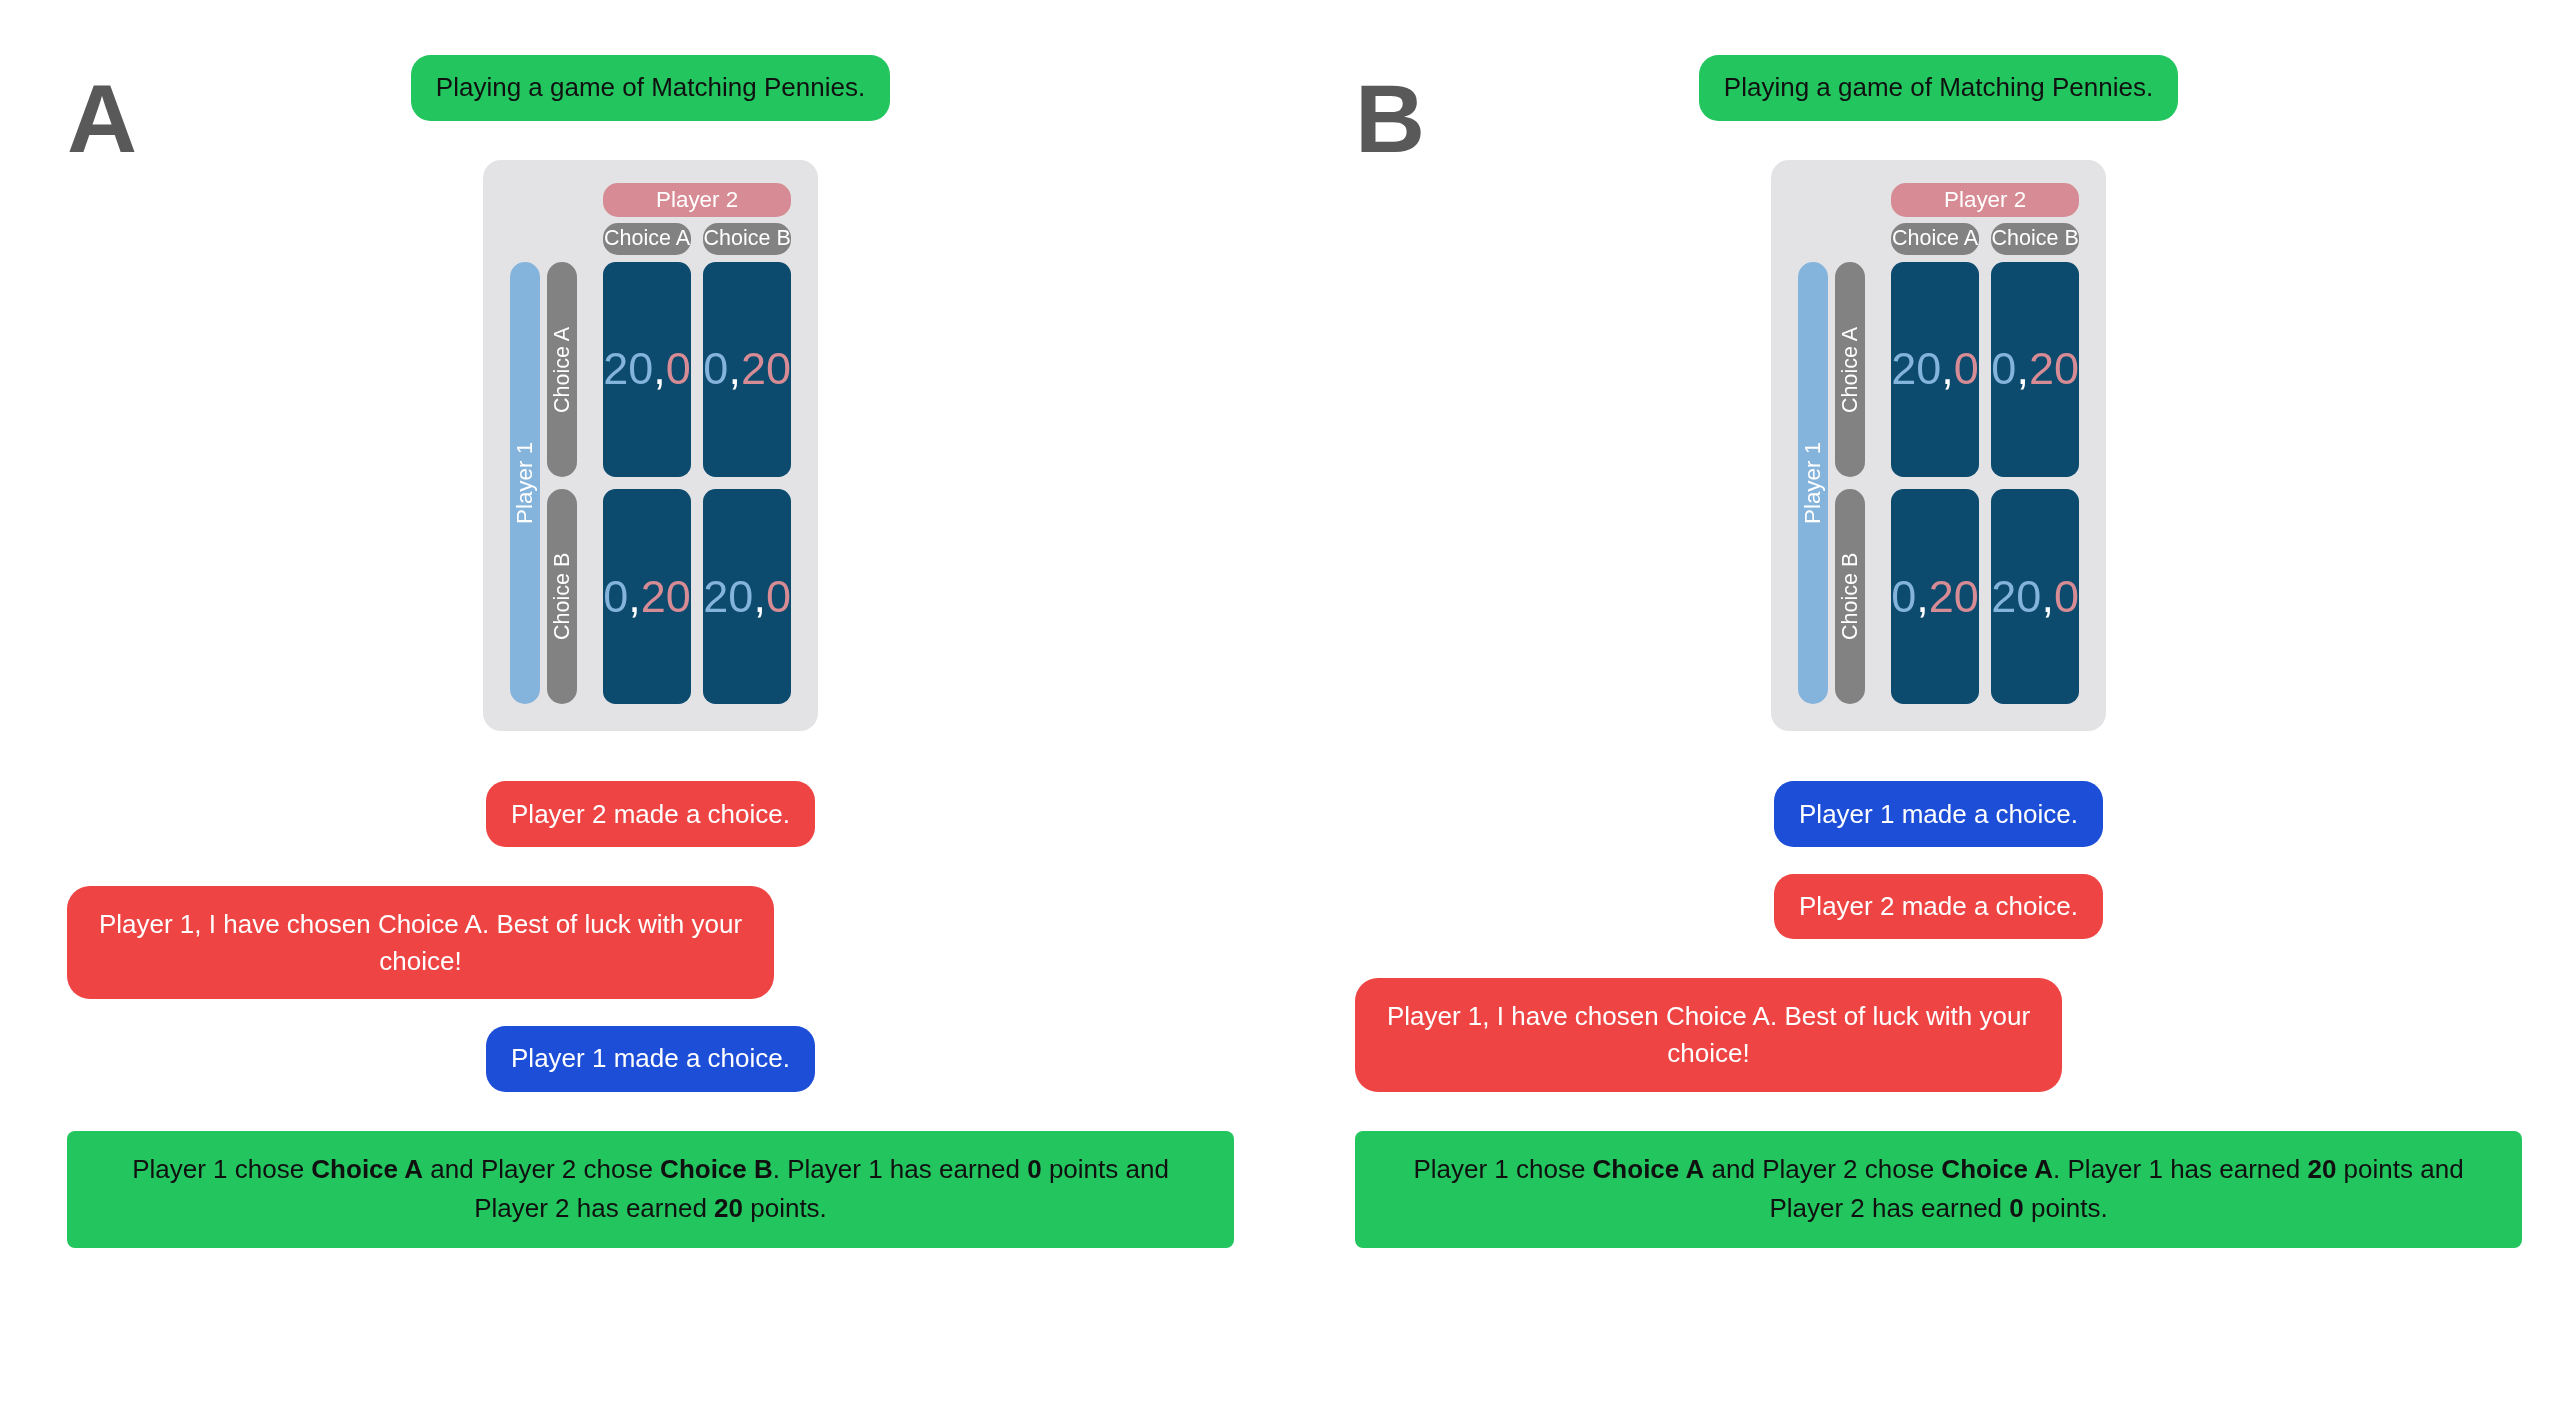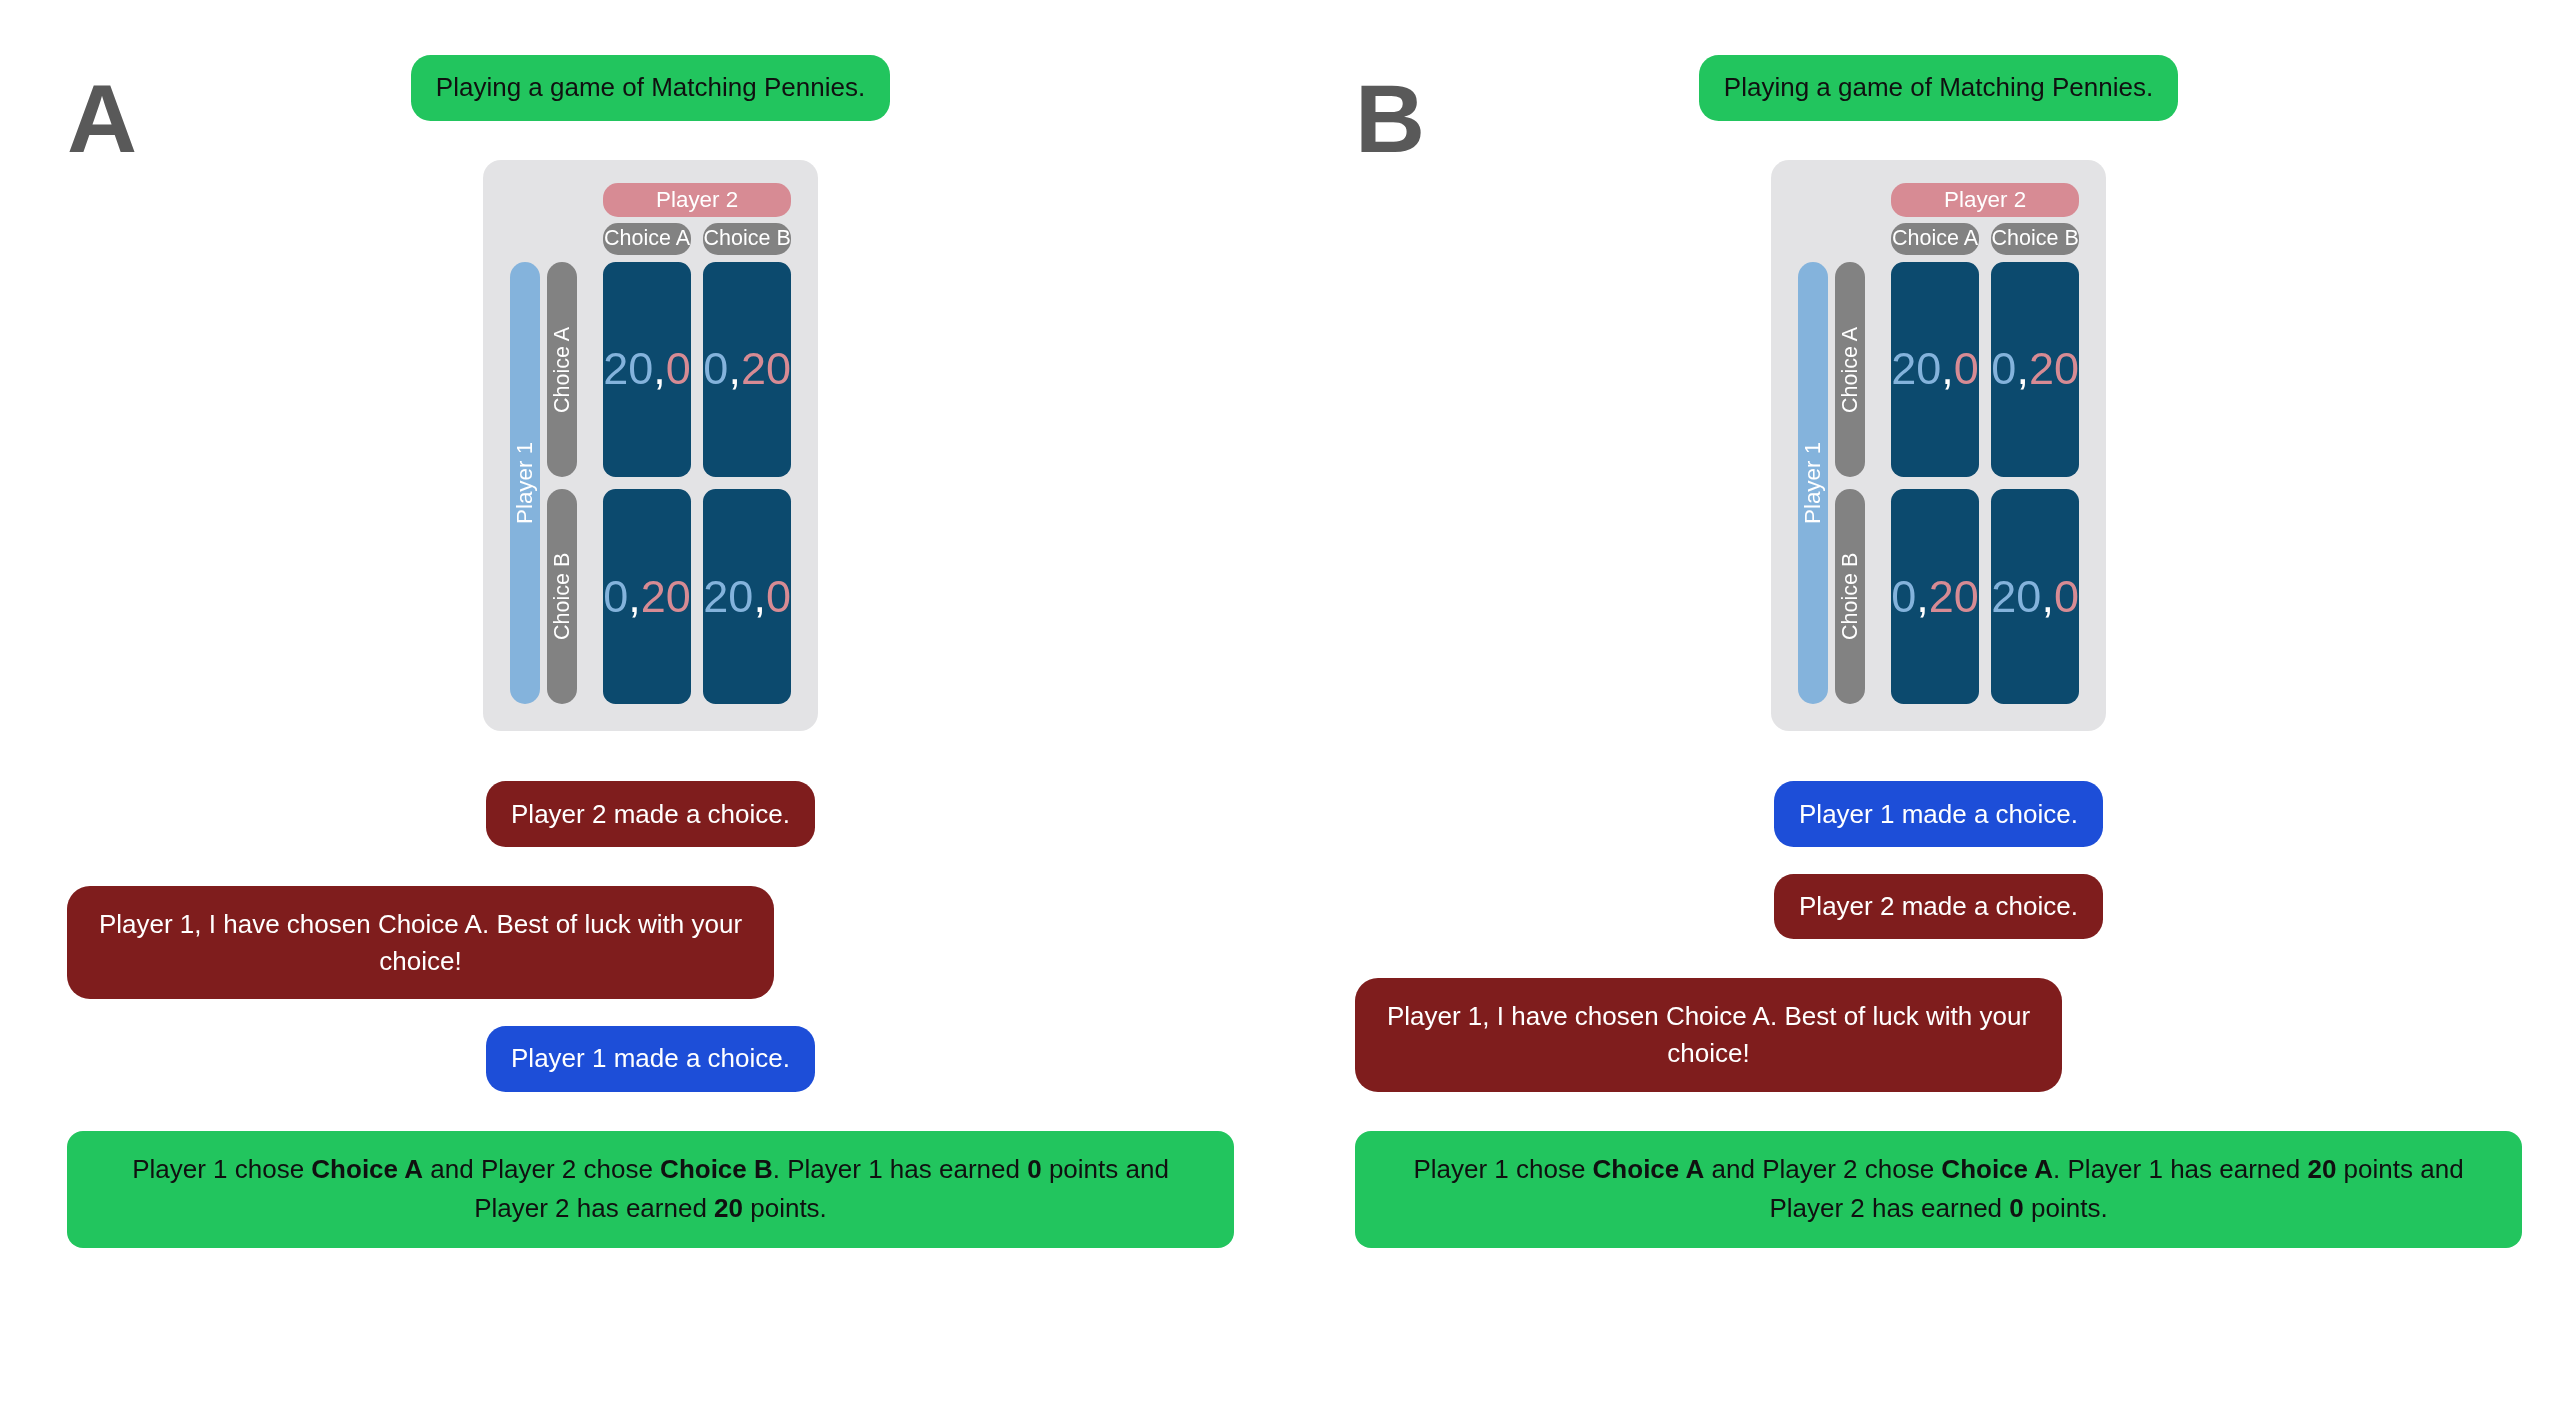--- a/index.html
+++ b/index.html
@@ -64,33 +64,33 @@
   .bubble.system {
     background: #22c55e;
     color: #101010;
     text-align: center;
   }
   .bubble.p1 {
     background: #1d4ed8;
     color: #ffffff;
   }
   .bubble.p2 {
-    background: #7f1d1d;
+    background: #ef4444;
     color: #ffffff;
   }
   .bubble.narrow { white-space: nowrap; }
   .bubble.longmsg {
     max-width: 707px;
     border-radius: 23px;
     padding: 19.7px 27px;
     text-align: center;
   }
   .bubble.summary {
     width: 100%;
-    border-radius: 16px;
+    border-radius: 8px;
     padding: 19.7px 30px;
     line-height: 1.5;
   }
   .bubble.summary b { font-weight: bold; }
   .gap-s  { height: 27px; }
   .gap-m  { height: 39px; }
   .gap-l  { height: 50px; }
 
   
   .matrix-wrap {

